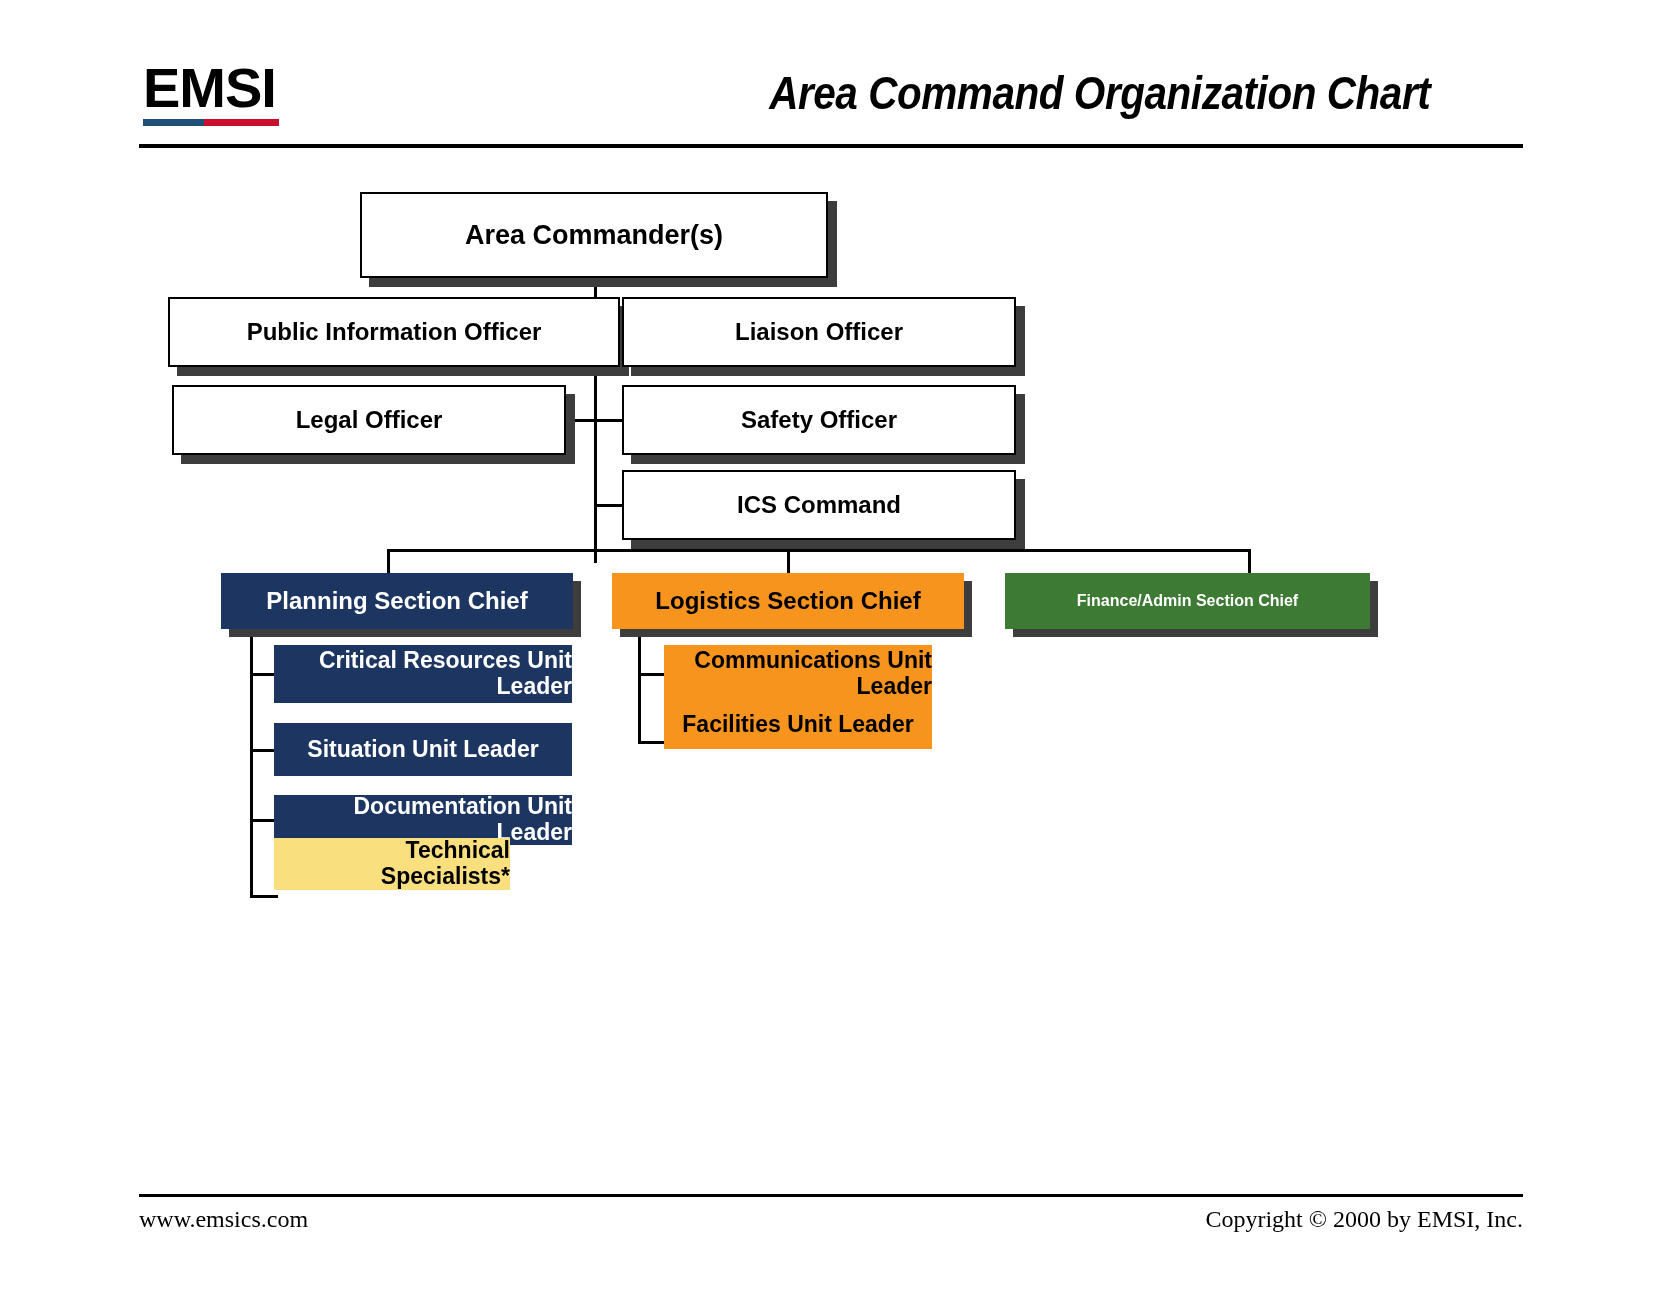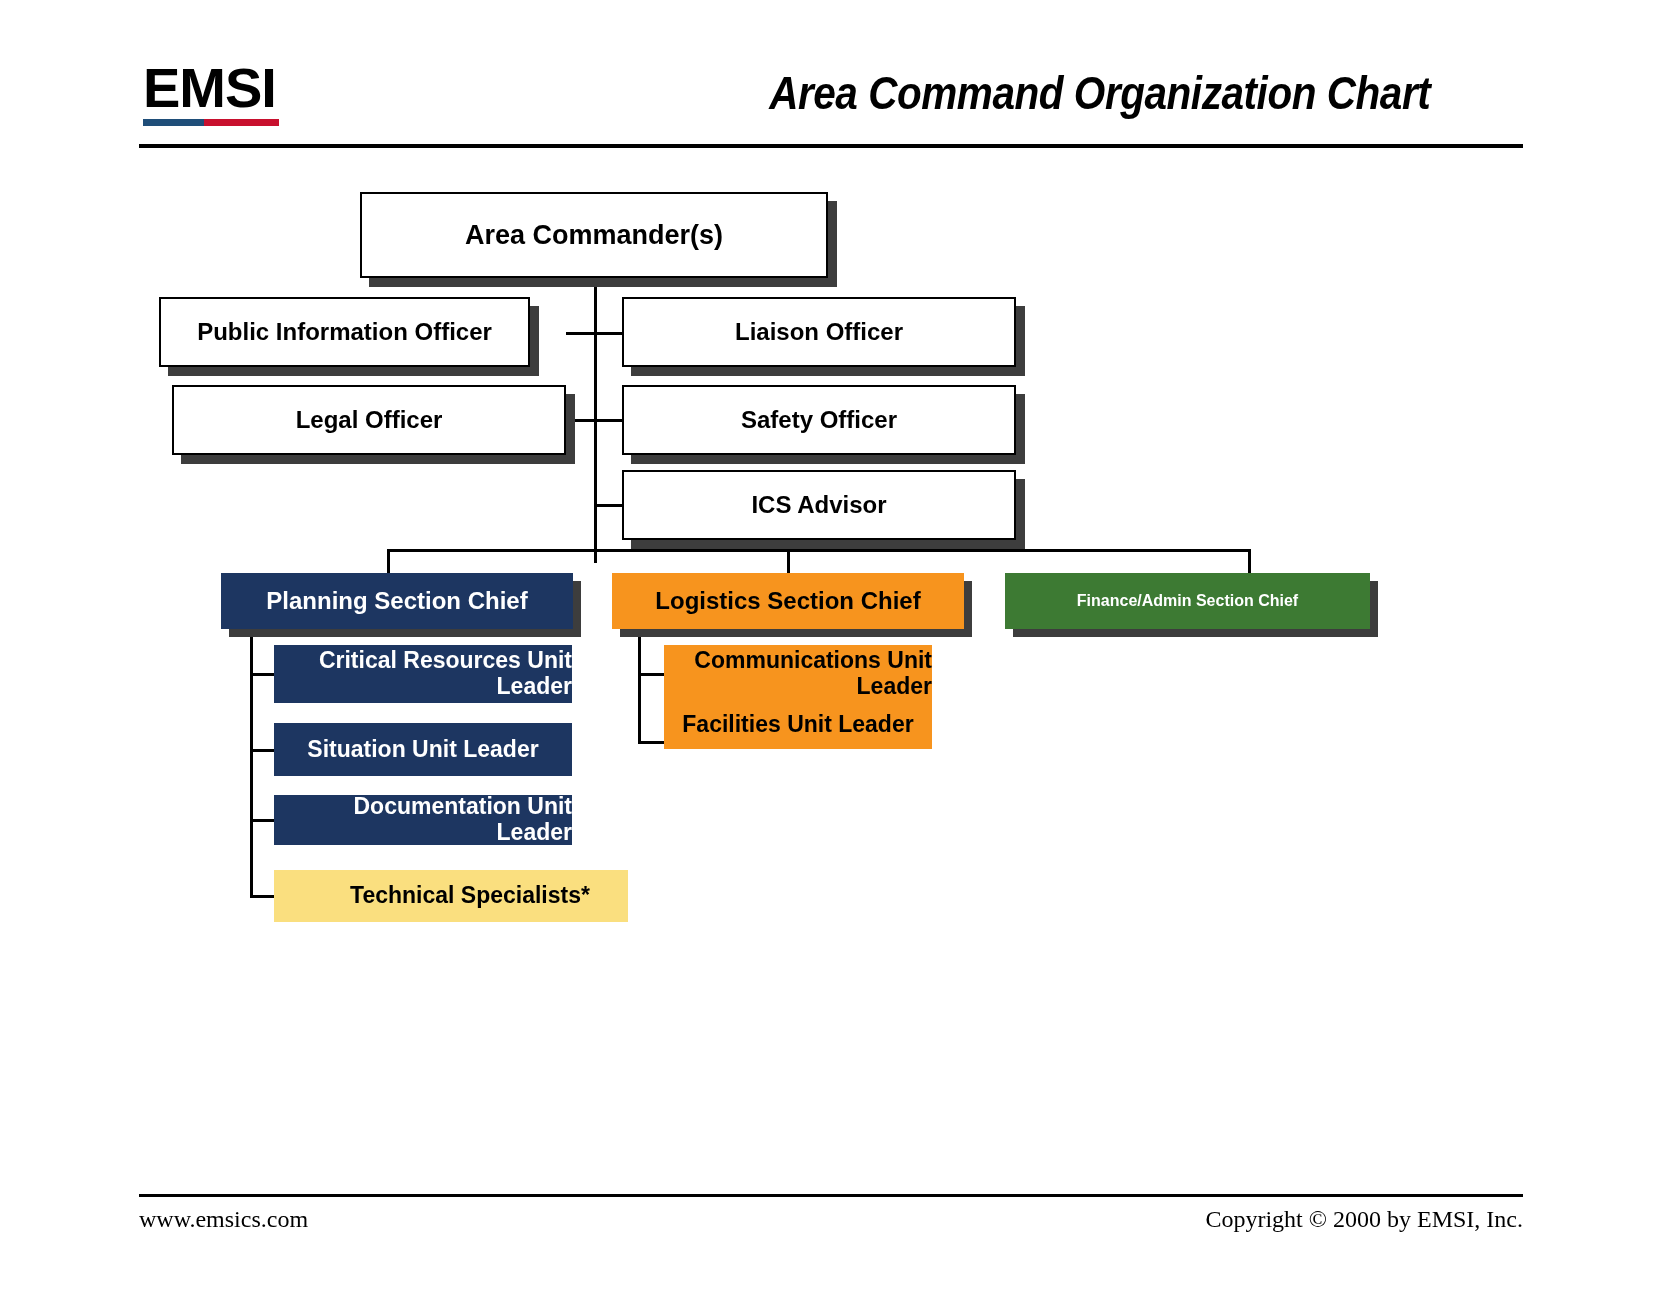--- a/index.html
+++ b/index.html
@@ -207,43 +207,43 @@
   <div class="line" style="left:250px; top:749px; width:28px; height:3px;"></div>
   <div class="line" style="left:250px; top:819px; width:28px; height:3px;"></div>
   <div class="line" style="left:250px; top:895px; width:28px; height:3px;"></div>
 
   <div class="line" style="left:638px; top:628px; width:3px; height:116px;"></div>
   <div class="line" style="left:638px; top:673px; width:28px; height:3px;"></div>
   <div class="line" style="left:638px; top:741px; width:28px; height:3px;"></div>
 
   <div class="node white lg" style="left:360px; top:192px; width:468px; height:86px;">Area Commander(s)</div>
 
-  <div class="node white" style="left:159px; top:297px; width:371px; height:70px;">Public Information Officer</div>
+  <div class="node white" style="left:168px; top:297px; width:452px; height:70px;">Public Information Officer</div>
 
   <div class="node white" style="left:622px; top:297px; width:394px; height:70px;">Liaison Officer</div>
 
   <div class="node white" style="left:622px; top:385px; width:394px; height:70px;">Safety Officer</div>
 
   <div class="node white" style="left:172px; top:385px; width:394px; height:70px;">Legal Officer</div>
 
-  <div class="node white" style="left:622px; top:470px; width:394px; height:70px;">ICS Advisor</div>
+  <div class="node white" style="left:622px; top:470px; width:394px; height:70px;">ICS Command</div>
 
   <div class="node navy" style="left:221px; top:573px; width:352px; height:56px;">Planning Section Chief</div>
 
   <div class="node orange" style="left:612px; top:573px; width:352px; height:56px;">Logistics Section Chief</div>
 
   <div class="node green" style="left:1005px; top:573px; width:365px; height:56px;">Finance/Admin Section Chief</div>
 
   <div class="node navy sub" style="left:274px; top:645px; width:298px; height:58px;">Critical Resources Unit Leader</div>
 
   <div class="node navy sub" style="left:274px; top:723px; width:298px; height:53px;">Situation Unit Leader</div>
 
   <div class="node navy sub" style="left:274px; top:795px; width:298px; height:50px;">Documentation Unit Leader</div>
 
-  <div class="node yellow" style="left:274px; top:870px; width:354px; height:52px;padding-left:38px;">Technical Specialists*</div>
+  <div class="node yellow" style="left:274px; top:838px; width:236px; height:52px;padding-left:38px;">Technical Specialists*</div>
 
   <div class="node orange sub" style="left:664px; top:645px; width:268px; height:58px;">Communications Unit Leader</div>
 
   <div class="node orange sub" style="left:664px; top:700px; width:268px; height:49px;">Facilities Unit Leader</div>
 
 </div>
 
 <div id="footer-rule"></div>
 <div id="footer">
   <div>www.emsics.com</div>

